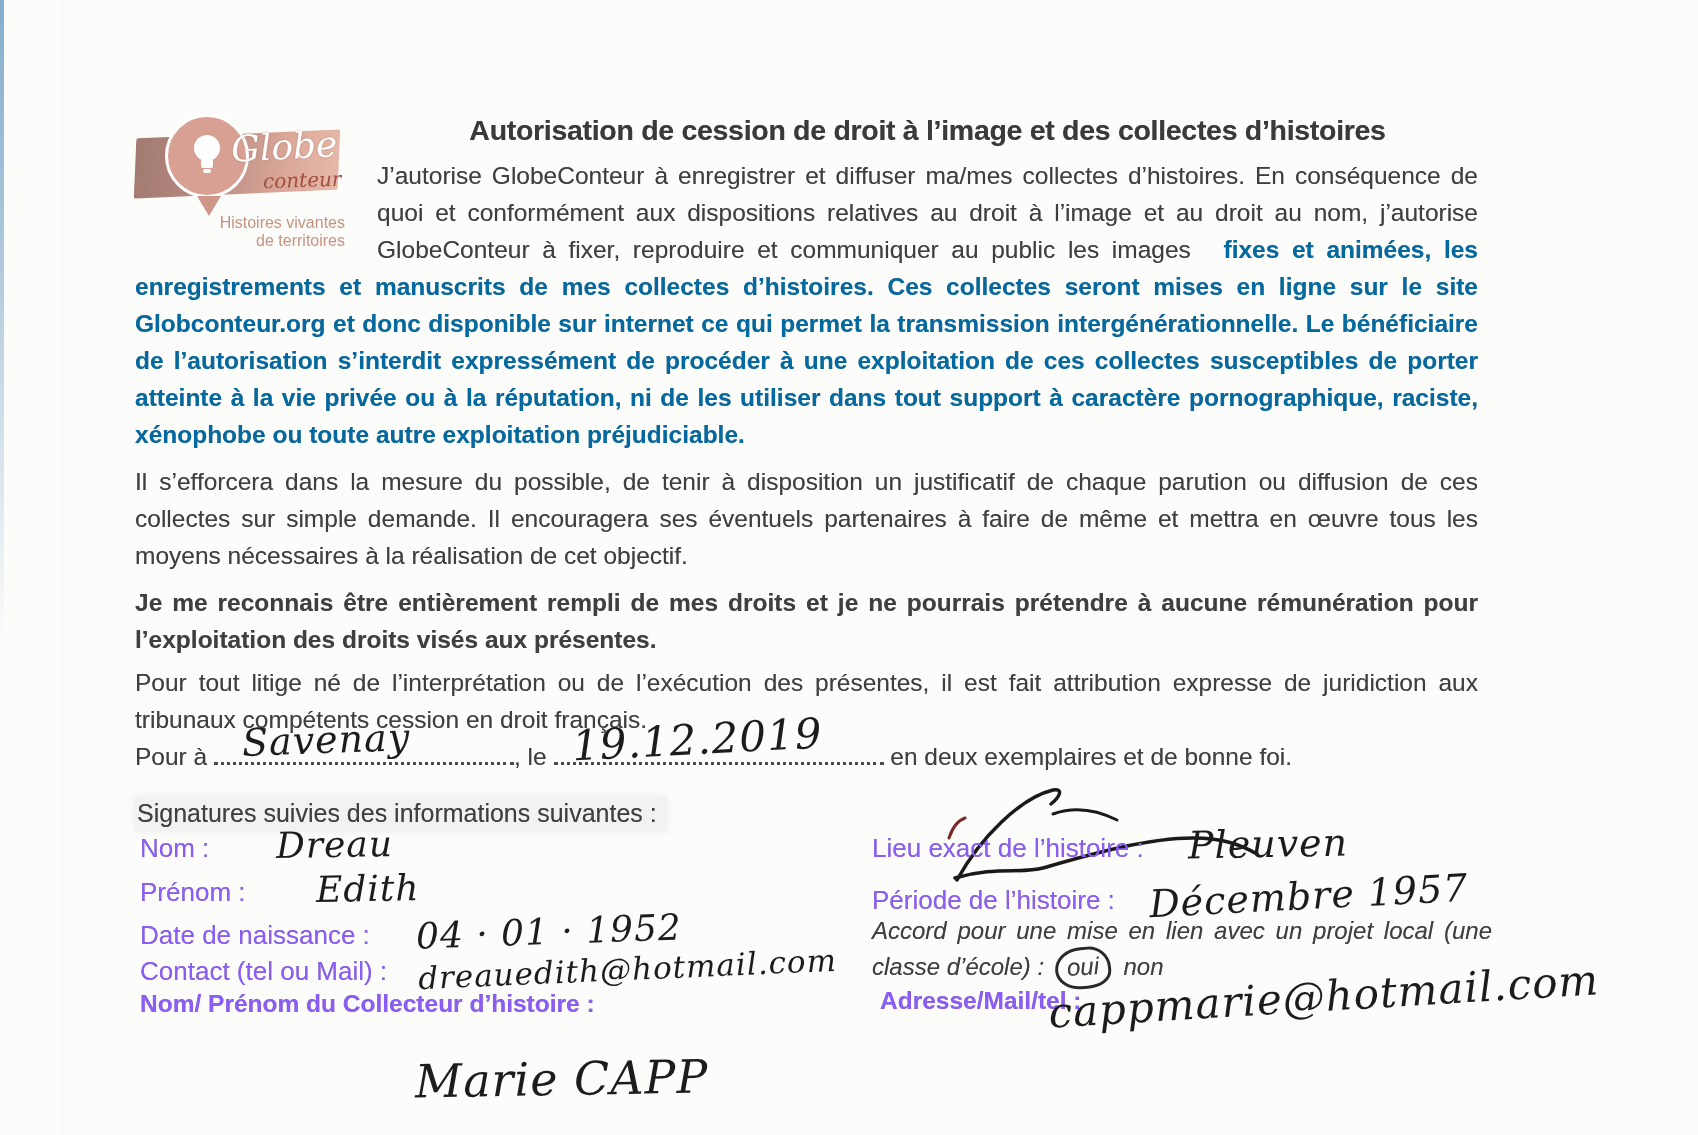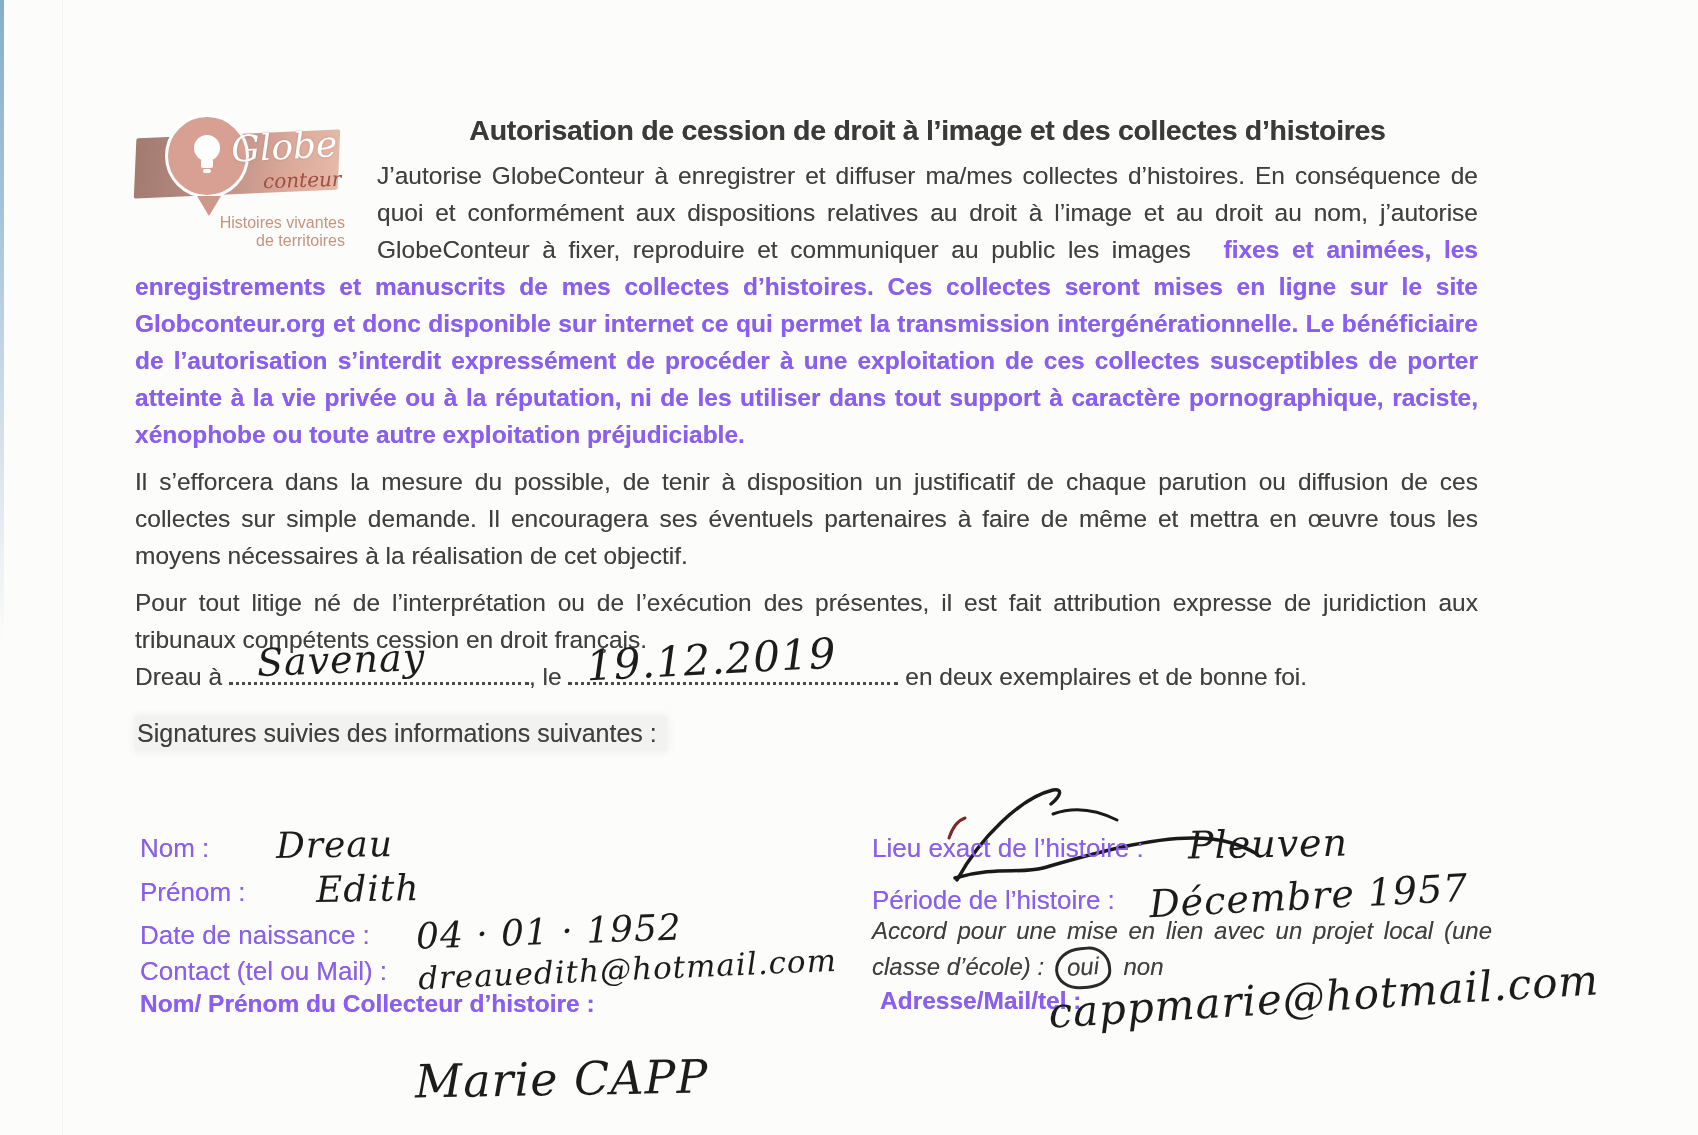--- a/index.html
+++ b/index.html
@@ -28,21 +28,21 @@
   .logo-tagline{position:absolute;left:0;top:96px;width:210px;text-align:right;
     color:#c5937f;font-size:16px;line-height:18px;}
 
   
   .doc{position:absolute;left:135px;top:112px;width:1343px;}
   .logo-spacer{float:left;width:242px;height:128px;}
   .doc-title{font-size:28.5px;font-weight:bold;color:#3a3a3a;text-align:center;white-space:nowrap;
     margin:2px 0 10px 0;letter-spacing:-0.3px;text-shadow:0 0 .6px rgba(0,0,0,.45);}
   .para{font-size:24.5px;line-height:37px;text-align:justify;margin:0 0 10px 0;
     text-shadow:0 0 .6px rgba(0,0,0,.35);}
-  .para b{color:#8b5cf6;margin-left:20px;}
+  .para b{color:#0369a1;margin-left:20px;}
   .p3{margin-bottom:6px;font-weight:bold;}
   .p4{margin-bottom:4px;}
 
   .fait-row{position:relative;height:46px;font-size:24.5px;white-space:nowrap;
     text-shadow:0 0 .6px rgba(0,0,0,.35);}
   .dotline{display:inline-block;position:relative;border-bottom:3px dotted #4a4a4a;height:20px;vertical-align:baseline;}
   .hand{font-family:"DejaVu Serif",serif;font-style:italic;color:#1c1c1c;letter-spacing:1px;
     text-shadow:none;}
   .hand-place{position:absolute;left:28px;bottom:0px;font-size:38px;transform:rotate(-2deg);white-space:nowrap;}
   .hand-date{position:absolute;left:18px;bottom:-2px;font-size:42px;transform:rotate(-3deg);white-space:nowrap;}
@@ -103,25 +103,26 @@
         <div>de territoires</div>
       </div>
     </div>
 
     <h1 class="doc-title">Autorisation de cession de droit à l’image et des collectes d’histoires</h1>
 
     <p class="para"><span>J’autorise GlobeConteur à enregistrer et diffuser ma/mes collectes d’histoires. En conséquence de quoi et conformément aux dispositions relatives au droit à l’image et au droit au nom, j’autorise GlobeConteur à fixer, reproduire et communiquer au public les images </span><b>fixes et animées, les enregistrements et manuscrits de mes collectes d’histoires. Ces collectes seront mises en ligne sur le site Globconteur.org et donc disponible sur internet ce qui permet la transmission intergénérationnelle.  Le bénéficiaire de l’autorisation s’interdit expressément de procéder à une exploitation de ces collectes susceptibles de porter atteinte à la vie privée ou à la réputation, ni de les utiliser dans tout support à caractère pornographique, raciste, xénophobe ou toute autre exploitation préjudiciable.</b></p>
 
     <p class="para">Il s’efforcera dans la mesure du possible, de tenir à disposition un justificatif de chaque parution ou diffusion de ces collectes sur simple demande. Il encouragera ses éventuels partenaires à faire de même et mettra en œuvre tous les moyens nécessaires à la réalisation de cet objectif.</p>
 
+    <p class="para p3">Je me reconnais être entièrement rempli de mes droits et je ne pourrais prétendre à aucune rémunération pour l’exploitation des droits visés aux présentes.</p>
 
     <p class="para p4">Pour tout litige né de l’interprétation ou de l’exécution des présentes, il est fait attribution expresse de juridiction aux tribunaux compétents cession en droit français.</p>
 
     <div class="fait-row">
-      <span>Dreau à</span>
+      <span>Pour à</span>
       <span class="dotline" style="width:300px;">
         <span class="hand hand-place">Savenay</span>
       </span><span>, le</span>
       <span class="dotline" style="width:330px;">
         <span class="hand hand-date">19.12.2019</span>
       </span>
       <span>en deux exemplaires et de bonne foi.</span>
     </div>
 
     <span class="sig-heading">Signatures suivies des informations suivantes :</span>

